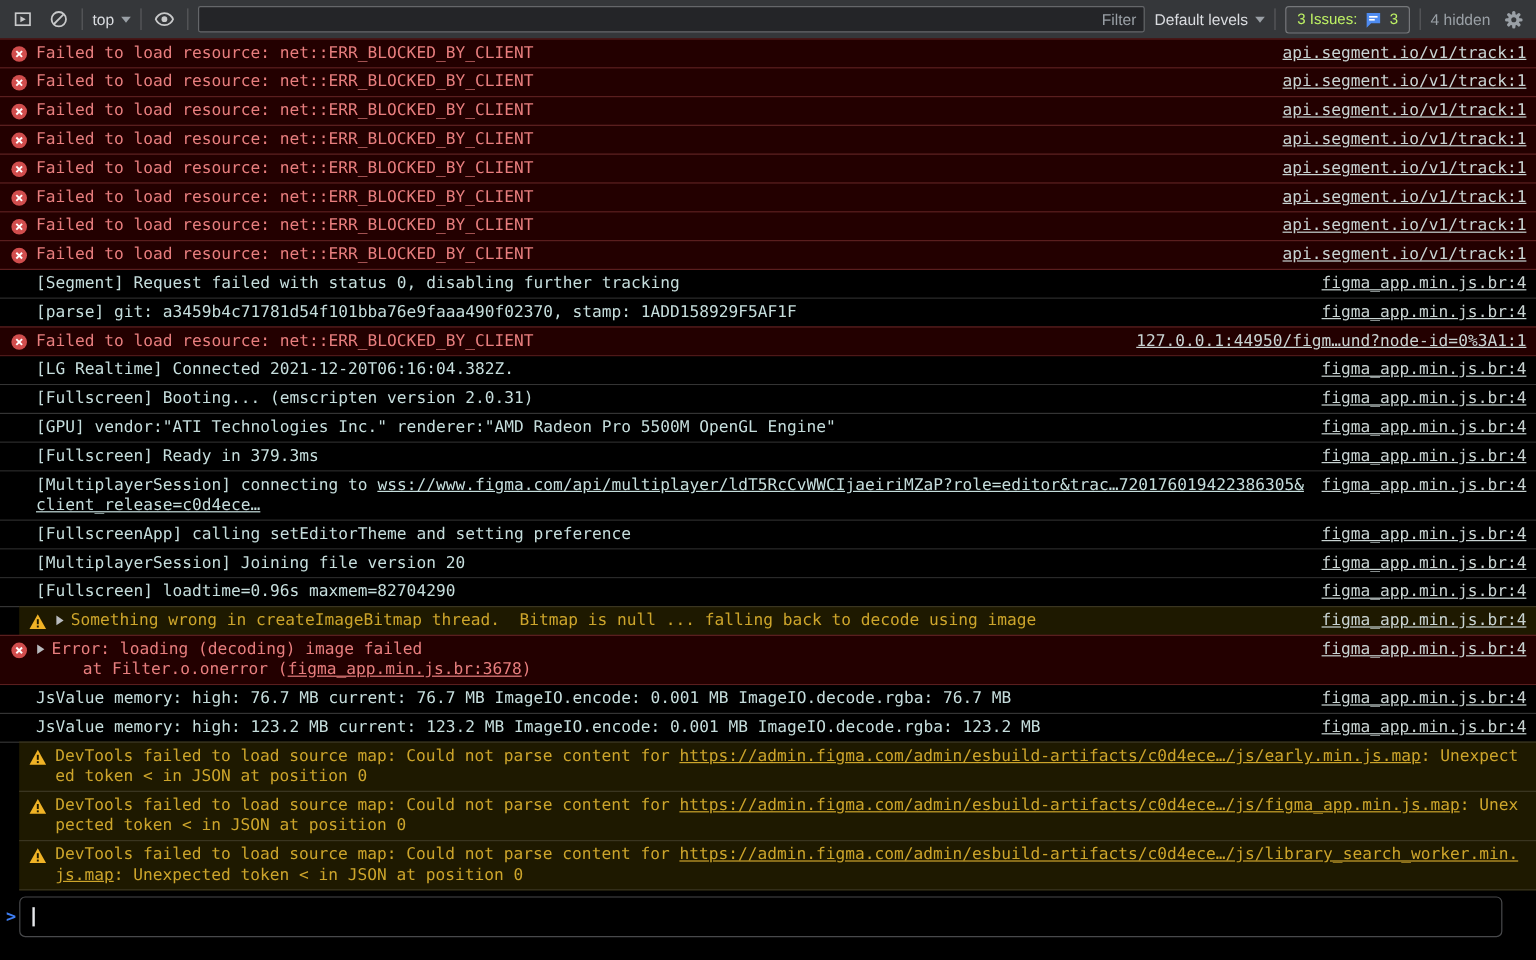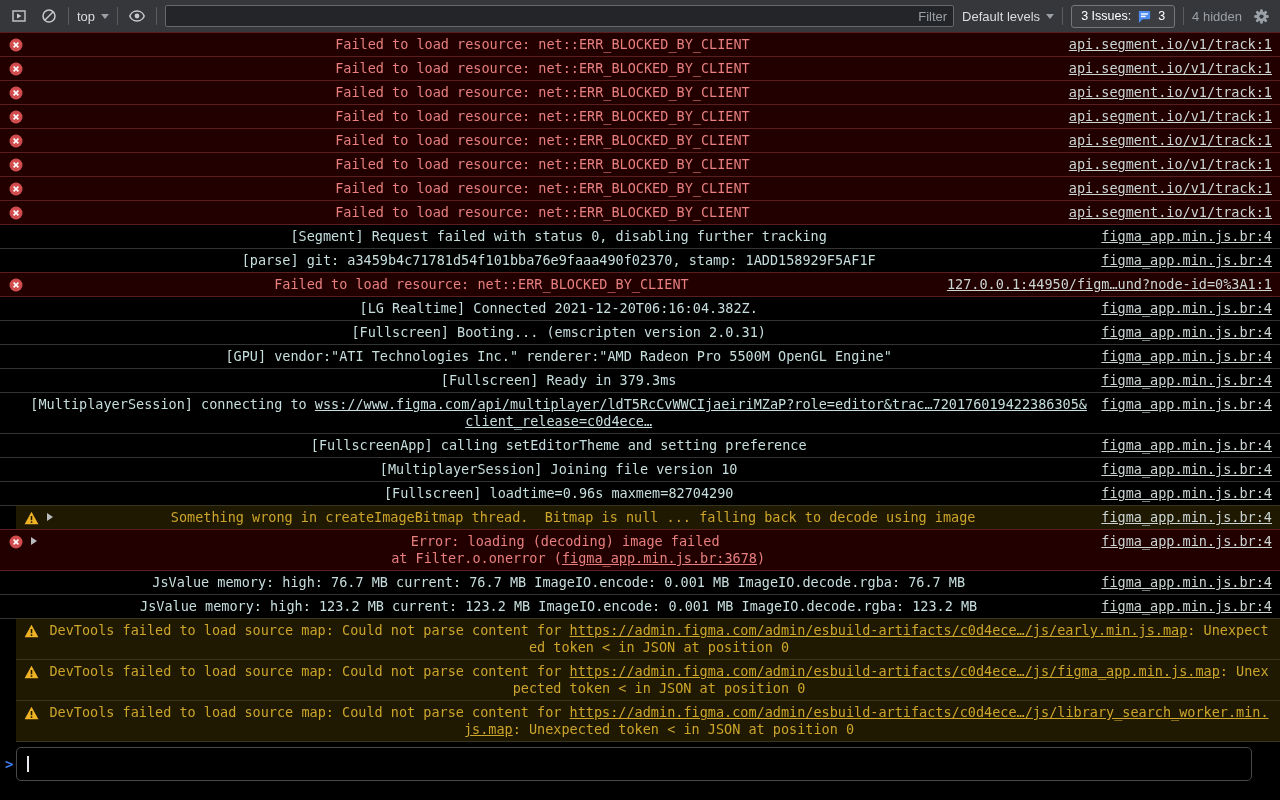--- a/index.html
+++ b/index.html
@@ -23,36 +23,35 @@
   .filter-input {
     flex:1; height:22px; background:#242528; border:1px solid #65676a; border-radius:2px;
     color:#dadce0; font-size:13px; padding:0 6px; outline:none; min-width:60px;
     font-family:"Liberation Sans", sans-serif;
     text-align:right;
   }
   .filter-input::placeholder { color:#9aa0a6; }
   .issues-btn {
     display:flex; align-items:center; gap:6px; cursor:pointer;
     border:1px solid #75777a; background:#3b3d40; border-radius:3px;
-    color:#ffffff; font-size:12.5px; padding:3px 9px; white-space:nowrap;
+    color:#bef264; font-size:12.5px; padding:3px 9px; white-space:nowrap;
   }
   .hidden-count { color:#9aa0a6; white-space:nowrap; }
   
   .messages {
     font-family:"DejaVu Sans Mono","Liberation Mono",monospace;
     font-size:13.5px;
   }
   .crow {
     display:flex; align-items:flex-start;
     padding:3px 8px 3px 0;
     border-bottom:1px solid #343434;
     background:var(--console_bg,#000);
     color:var(--log_text,#c6dedd);
     line-height:17px;
-    text-align:center;
   }
   .crow.error {
     background:var(--error_bg,#230000);
     color:var(--error_text,#e87e7e);
     border-bottom:1px solid var(--error_border,#5a1e1e);
     border-top:1px solid var(--error_border,#5a1e1e);
     margin-top:-1px;
   }
   .crow.warning {
     background:var(--warning_bg,#1e1900);
@@ -282,21 +281,21 @@
         <div class="cmsg"><span>[MultiplayerSession] connecting to </span><span class="mlink">wss://www.figma.com/api/multiplayer/ldT5RcCvWWCIjaeiriMZaP?role=editor&amp;trac…720176019422386305&amp;client_release=c0d4ece…</span></div>
         <span class="csrc">figma_app.min.js.br:4</span>
       </div>
       <div class="crow log">
         <span class="icell"></span>
         <div class="cmsg"><span>[FullscreenApp] calling setEditorTheme and setting preference</span></div>
         <span class="csrc">figma_app.min.js.br:4</span>
       </div>
       <div class="crow log">
         <span class="icell"></span>
-        <div class="cmsg"><span>[MultiplayerSession] Joining file version 10</span></div>
+        <div class="cmsg"><span>[MultiplayerSession] Joining file version 20</span></div>
         <span class="csrc">figma_app.min.js.br:4</span>
       </div>
       <div class="crow log">
         <span class="icell"></span>
         <div class="cmsg"><span>[Fullscreen] loadtime=0.96s maxmem=82704290</span></div>
         <span class="csrc">figma_app.min.js.br:4</span>
       </div>
       <div class="crow warning">
         <span class="icell">
           <svg width="15" height="14" viewBox="0 0 15 14">

